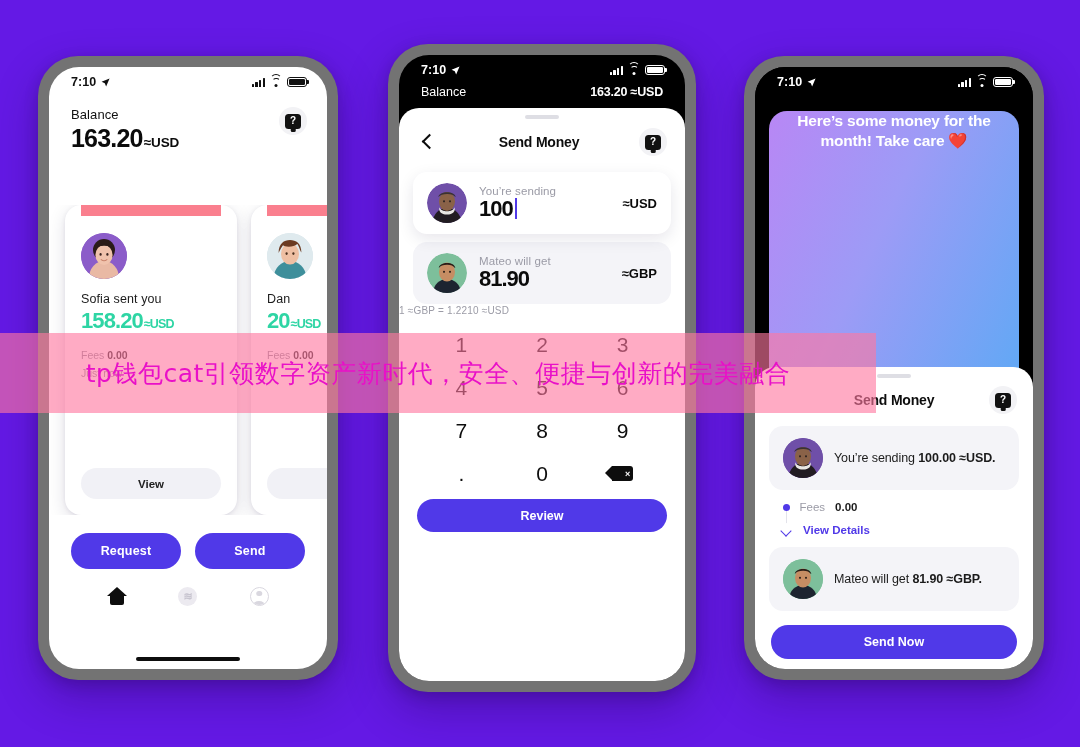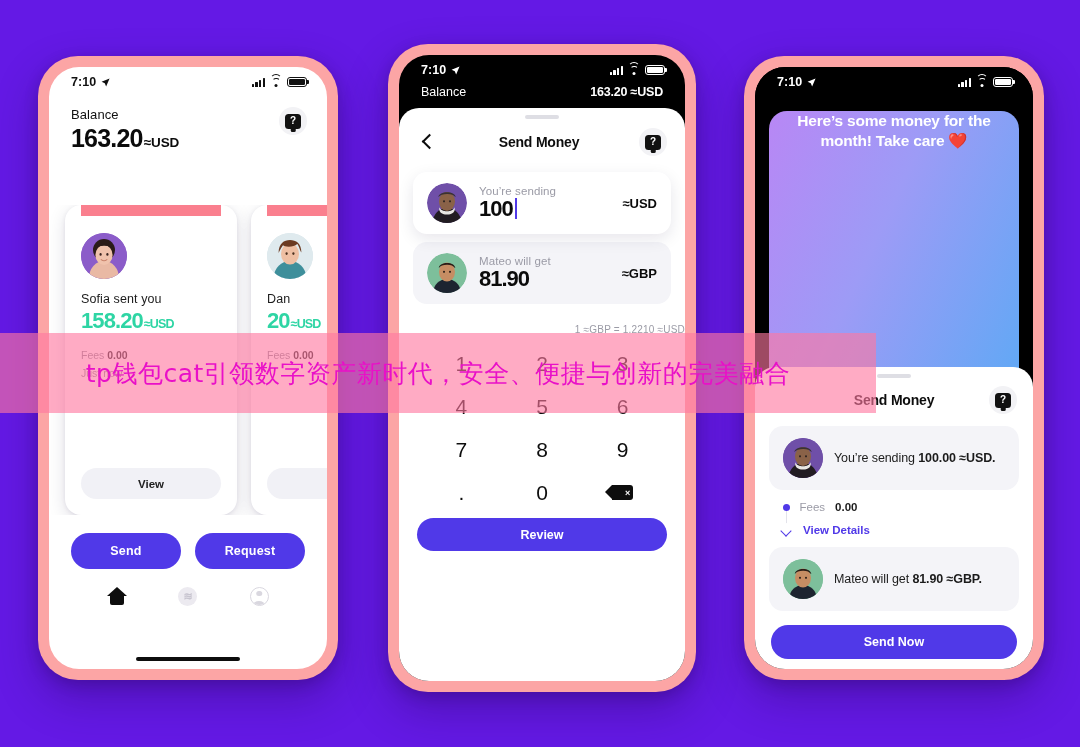--- a/index.html
+++ b/index.html
@@ -11,21 +11,21 @@
   #stage {
     position: relative;
     width: 1080px; height: 747px;
     background: #6419E5;
     overflow: hidden;
   }
 
   
   .phone {
     position: absolute;
-    background: #fca5a5;
+    background: #737373;
     border-radius: 40px;
     box-shadow: 0 18px 44px rgba(30,0,70,.30), 0 4px 14px rgba(30,0,70,.22);
     overflow: hidden;
   }
   .screen {
     position: absolute;
     left: 11px; right: 11px; top: 11px; bottom: 11px;
     background: #ffffff;
     border-radius: 30px;
     overflow: hidden;
@@ -285,21 +285,21 @@
   .amt-card .av { width: 40px; height: 40px; border-radius: 50%; flex: 0 0 auto; overflow: hidden; position: relative;}
   .amt-body { flex: 1 1 auto; min-width: 0; }
   .amt-caption { font-size: 11.5px; color: #9b9ba6; letter-spacing: .1px; }
   .amt-value {
     font-size: 22px; font-weight: 800; color: #0b0b0b; letter-spacing: -1px;
     display: flex; align-items: center; margin-top: -1px;
   }
   .caret { display: inline-block; width: 2px; height: 21px; background: #5039E8; margin-left: 2px; }
   .amt-cur { font-size: 13px; font-weight: 700; color: #0b0b0b; flex: 0 0 auto; }
 
-  .rate { text-align: right; font-size: 10px; color: #9b9ba6; margin-top: 20px; letter-spacing: .2px; }
+  .rate { text-align: left; font-size: 10px; color: #9b9ba6; margin-top: 1px; letter-spacing: .2px; }
 
   .keypad {
     margin-top: 8px;
     display: grid;
     grid-template-columns: repeat(3, 1fr);
     row-gap: 2px;
     padding: 0 22px;
   }
   .key {
     height: 41px;
@@ -510,22 +510,22 @@
           <div class="tx-fees">
             <span>Fees</span> <b>0.00</b>
           </div>
           <div class="tx-when"></div>
           <div class="view-btn"></div>
         </div>
 
       </div>
 
       <div class="p1-actions">
+        <div class="pill">Request</div>
         <div class="pill">Send</div>
-        <div class="pill">Request</div>
       </div>
 
       <div class="tabbar">
         <div class="tabicon">
             <span class="homeglyph"></span>
           </div>
         <div class="tabicon">
             <span class="circ-icon">≋</span>
           </div>
         <div class="tabicon">

